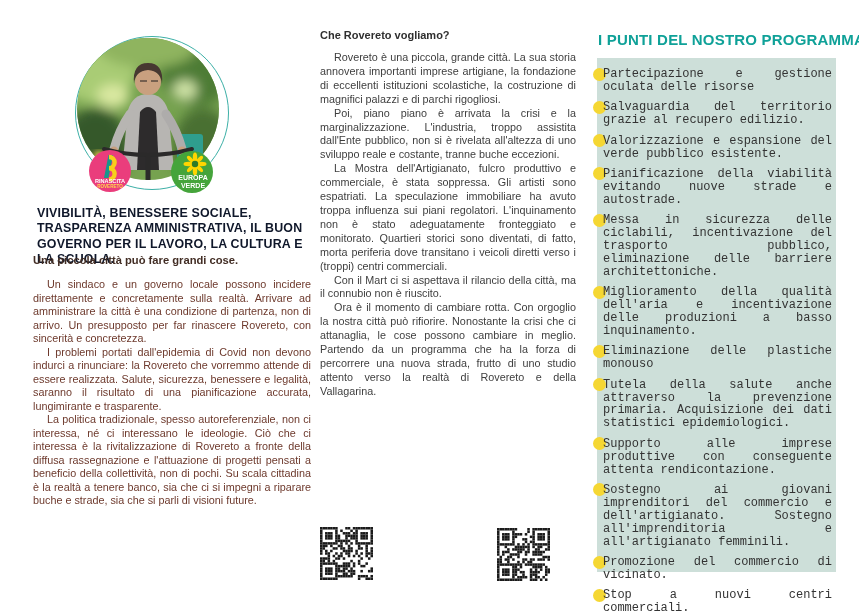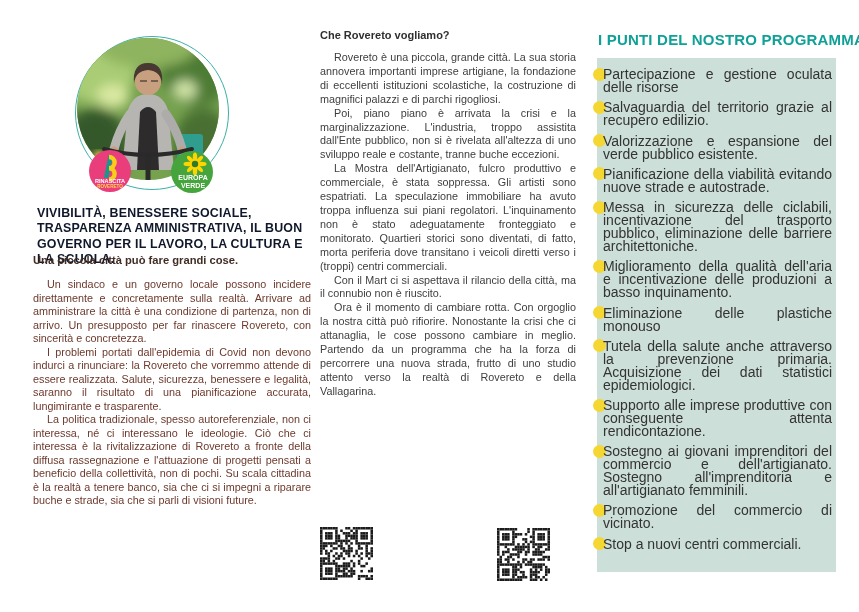--- a/index.html
+++ b/index.html
@@ -36,21 +36,21 @@
   .qr-left{left:0;top:527px;}
   .qr-right{left:177px;top:528px;}
 
   
   .program-title{position:absolute;left:1px;top:31px;width:239px;margin:0;
                  color:#0fa198;font-size:15px;font-weight:bold;letter-spacing:.2px;white-space:nowrap;}
   .program-panel{position:absolute;left:0;top:58px;width:239px;height:514px;
                  background:#cddfd9;box-sizing:border-box;padding:10px 4px 0 4px;}
   .program-list{list-style:none;margin:0;padding:0;}
   .program-item{position:relative;margin:0 0 7.5px 0;padding-left:2px;
-                color:#333333;font-size:14px;line-height:12.9px;text-align:justify;}
+                color:#333333;font-size:12px;line-height:12.9px;text-align:justify;font-family:Liberation Mono, monospace;}
   .program-marker{position:absolute;left:-8px;top:-0.5px;width:13px;height:13px;border-radius:50%;
                   background:#f5d733;z-index:0;}
   .program-text{position:relative;z-index:1;}
 </style>
 </head>
 <body>
 
 <div class="page">
 
   <div class="col col-left">

